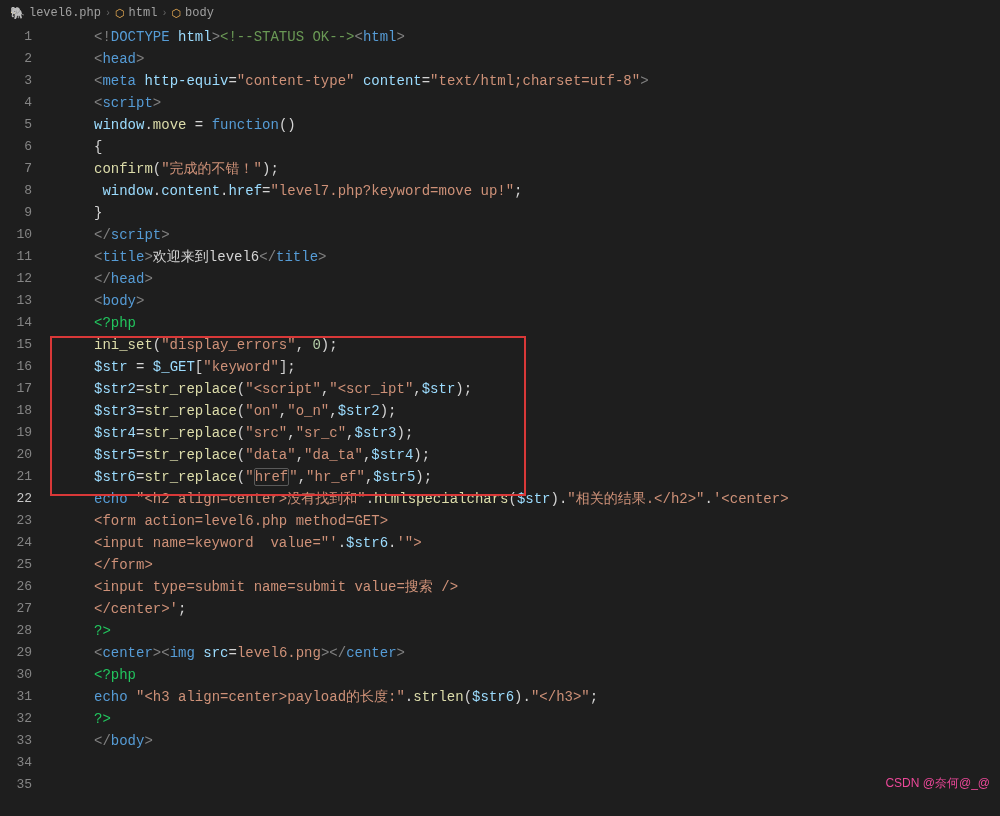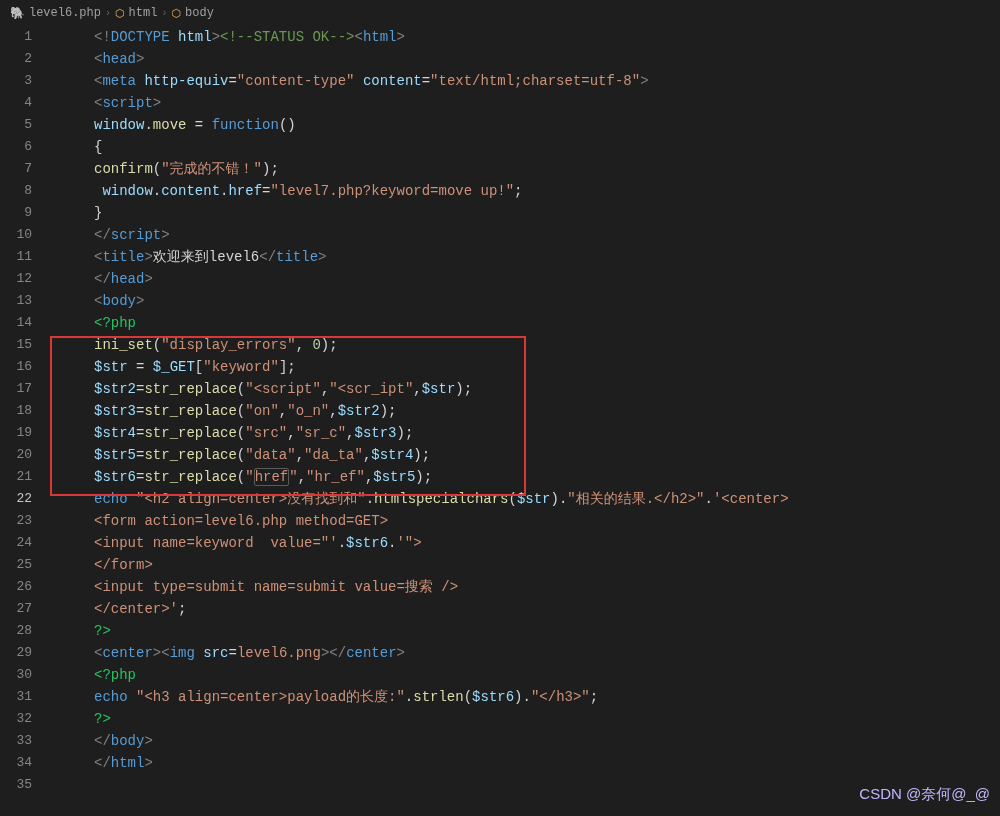--- a/index.html
+++ b/index.html
@@ -80,23 +80,23 @@
       border: 2px solid #d93838;
       left: 50px;
       top: 336px;
       width: 476px;
       height: 160px;
       pointer-events: none;
     }
     .watermark {
       position: absolute;
       right: 10px;
-      bottom: 12px;
-      color: #c4b5fd;
-      font-size: 15px;
+      bottom: 24px;
+      color: #ec4899;
+      font-size: 12px;
       font-family: sans-serif;
     }
     
     .gray { color: #808080; }
     .green { color: #6a9955; }
     .blue { color: #569cd6; }
     .yellow { color: #dcdcaa; }
     .orange { color: #ce9178; }
     .white { color: #d4d4d4; }
     .light-green { color: #b5cea8; }
@@ -190,18 +190,17 @@
     <div class="code-line"><span class="orange">&lt;input name=keyword  value="'</span><span class="white">.</span><span class="var">$str6</span><span class="white">.</span><span class="orange">'"&gt;</span></div>
     <div class="code-line"><span class="orange">&lt;/form&gt;</span></div>
     <div class="code-line"><span class="orange">&lt;input type=submit name=submit value=搜索 /&gt;</span></div>
     <div class="code-line"><span class="orange">&lt;/center&gt;'</span><span class="white">;</span></div>
     <div class="code-line"><span class="php-tag">?&gt;</span></div>
     <div class="code-line"><span class="gray">&lt;</span><span class="blue">center</span><span class="gray">&gt;&lt;</span><span class="blue">img</span><span> </span><span class="attr-name">src</span><span class="white">=</span><span class="orange">level6.png</span><span class="gray">&gt;&lt;/</span><span class="blue">center</span><span class="gray">&gt;</span></div>
     <div class="code-line"><span class="php-tag">&lt;?php</span></div>
     <div class="code-line"><span class="blue">echo</span><span> </span><span class="orange">"&lt;h3 align=center&gt;payload的长度:"</span><span class="white">.</span><span class="yellow">strlen</span><span class="white">(</span><span class="var">$str6</span><span class="white">).</span><span class="orange">"&lt;/h3&gt;"</span><span class="white">;</span></div>
     <div class="code-line"><span class="php-tag">?&gt;</span></div>
     <div class="code-line"><span class="gray">&lt;/</span><span class="blue">body</span><span class="gray">&gt;</span></div>
-    <div class="code-line"><span class="gray">&lt;/</span><span class="blue">html</span><span class="gray">&gt;</span></div>
   </div>
 </div>
 
 <div class="red-box"></div>
 <div class="watermark">CSDN @奈何@_@</div>
 
 </body></html>

